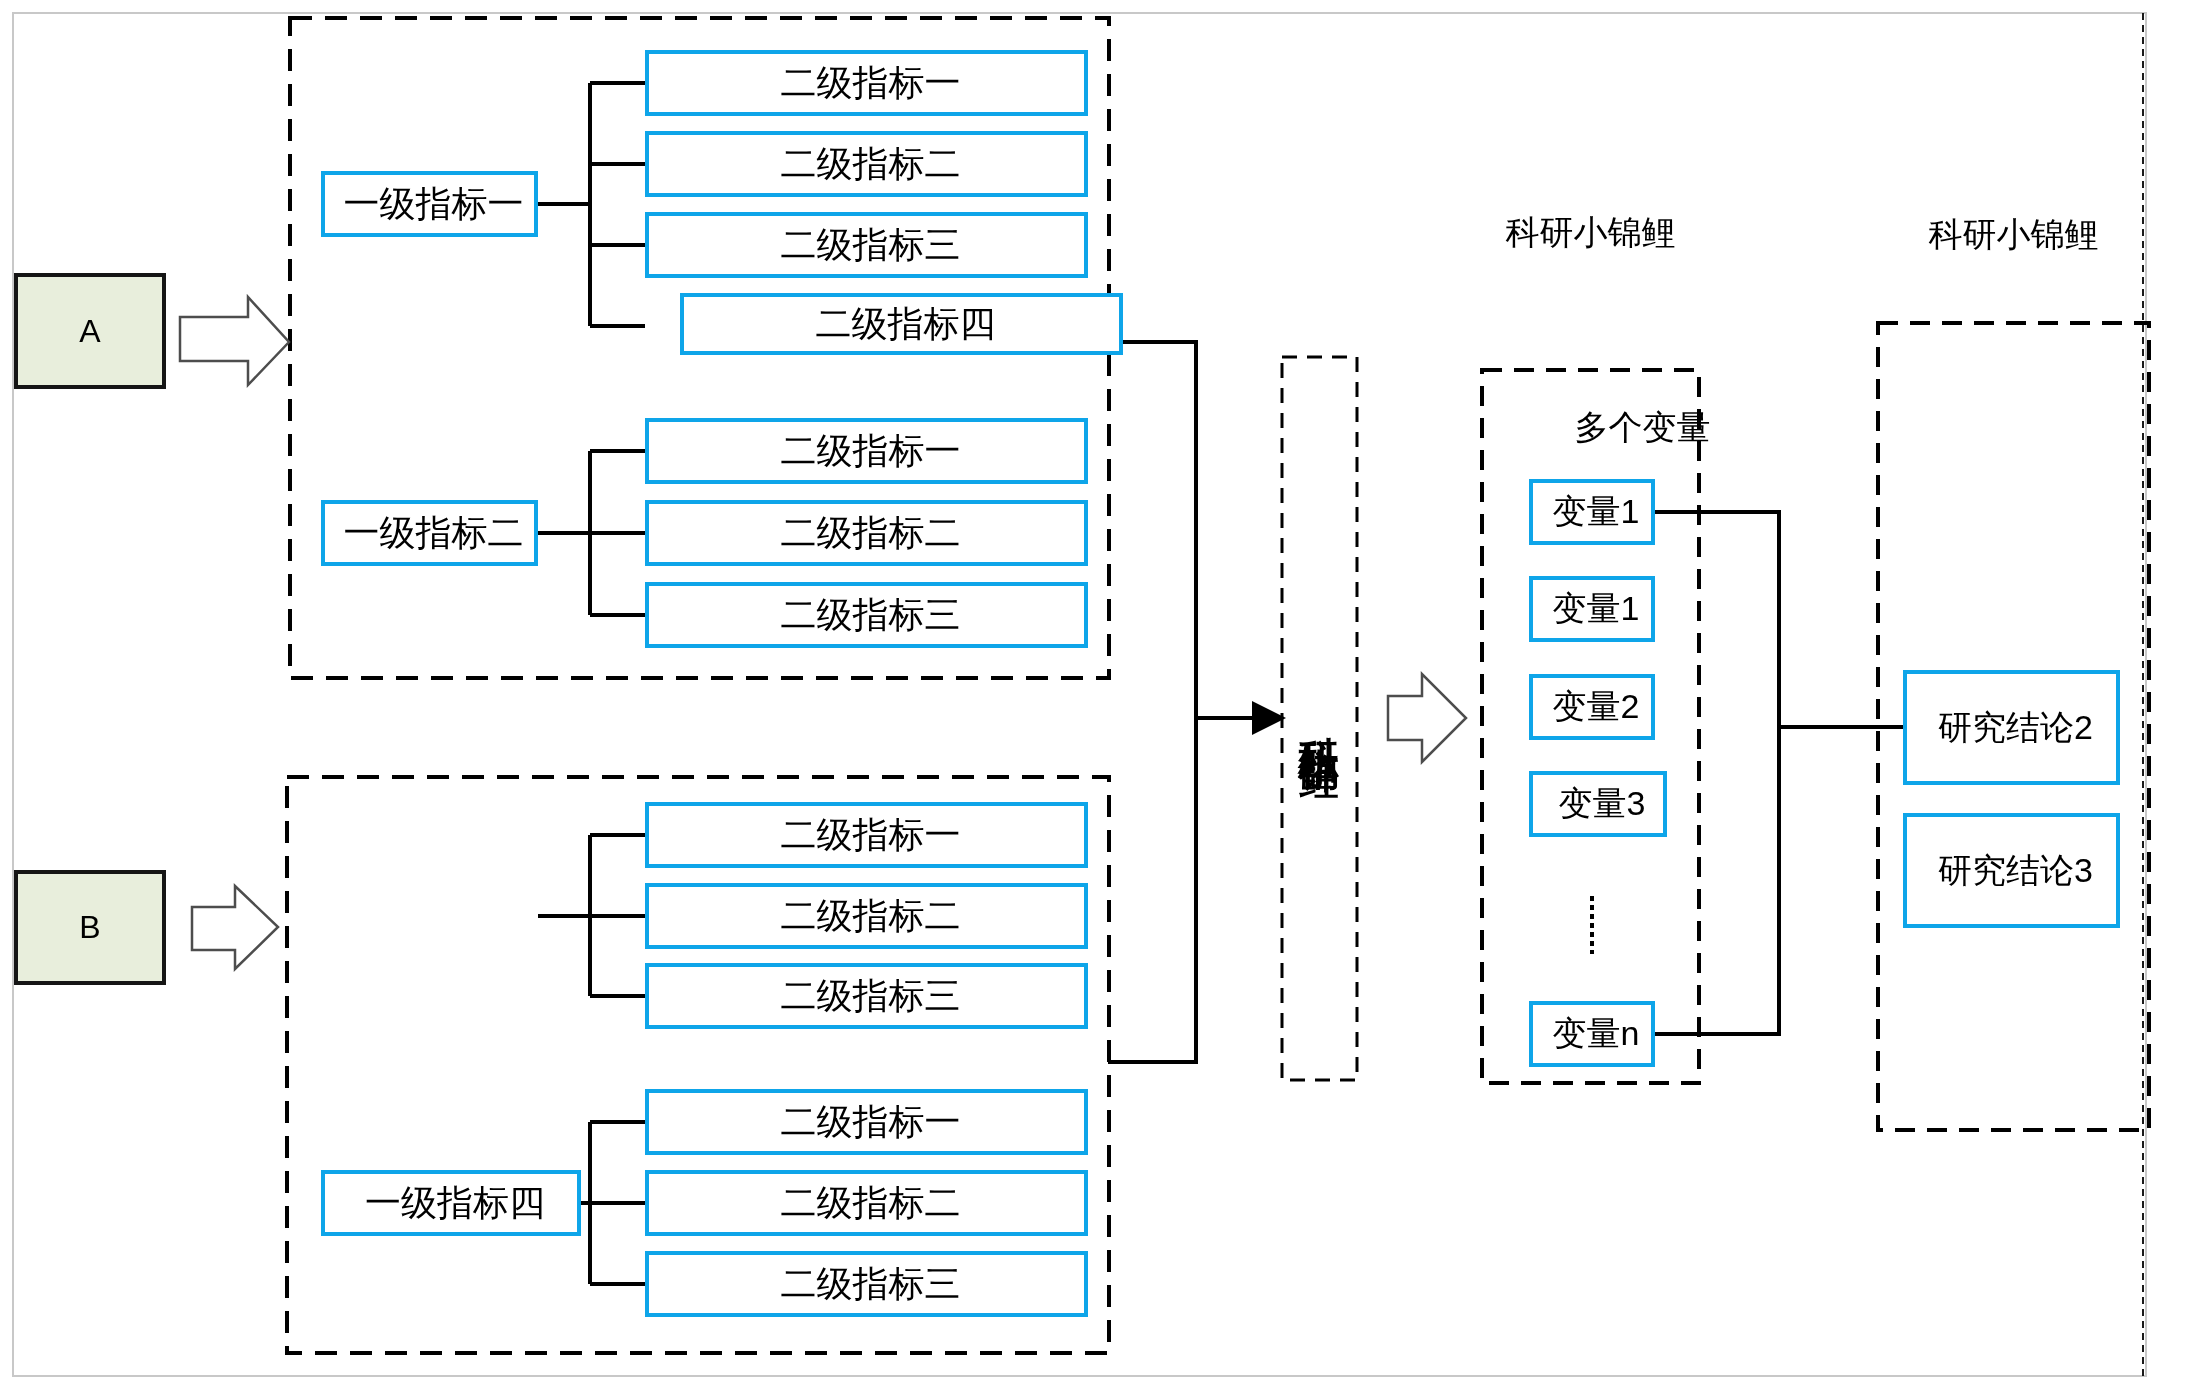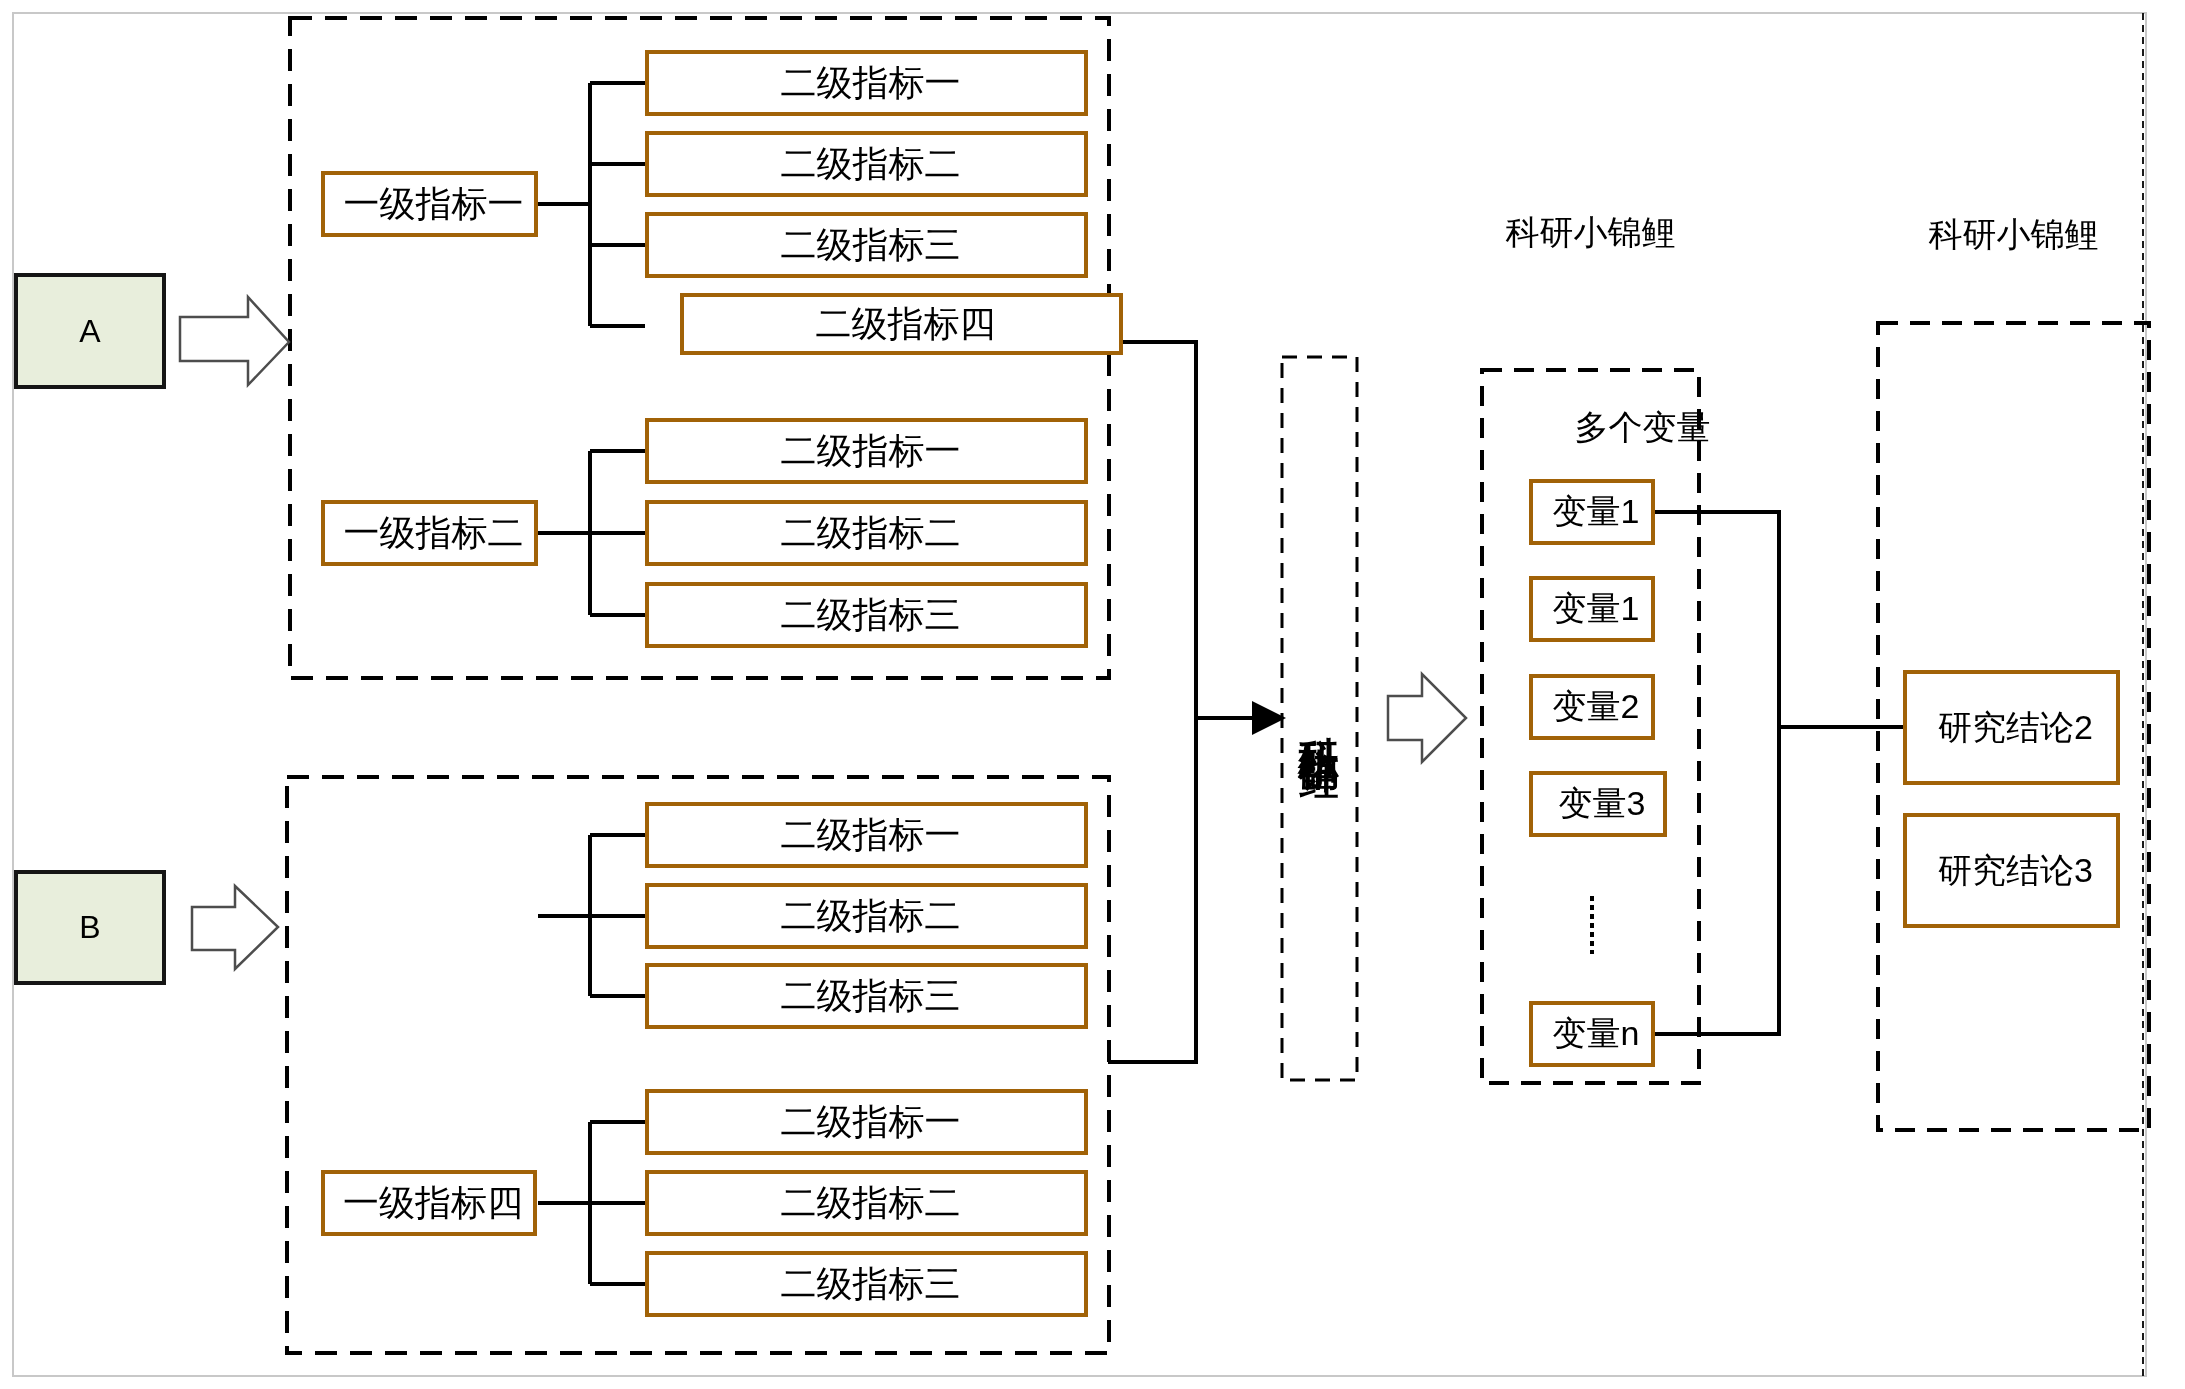--- a/index.html
+++ b/index.html
@@ -11,21 +11,21 @@
     color:#000;
     overflow:hidden;
   }
   .page-border{
     position:absolute;left:12px;top:12px;width:2131px;height:1361px;
     border:2px solid #c8c8c8;
   }
   svg.layer{position:absolute;left:0;top:0;width:2185px;height:1389px;}
   .box{
     position:absolute;box-sizing:border-box;
-    border:4px solid #a16207;background:#fff;
+    border:4px solid #0ea5e9;background:#fff;
     display:flex;align-items:center;justify-content:center;
     font-size:36px;white-space:nowrap;padding-left:8px;
   }
   .small{font-size:34px;}
   .green-box{
     position:absolute;box-sizing:border-box;
     border:4px solid #151515;background:#e8eedc;
     display:flex;align-items:center;justify-content:center;
     font-size:32px;
   }
@@ -113,21 +113,21 @@
   <div class="box" style="left:645px;top:802px;width:443px;height:66px;">
     <span>二级指标一</span>
   </div>
   <div class="box" style="left:645px;top:883px;width:443px;height:66px;">
     <span>二级指标二</span>
   </div>
   <div class="box" style="left:645px;top:963px;width:443px;height:66px;">
     <span>二级指标三</span>
   </div>
 
-  <div class="box" style="left:321px;top:1170px;width:216px;height:66px;text-align:right;">
+  <div class="box" style="left:321px;top:1170px;width:260px;height:66px;text-align:right;">
     <span>一级指标四</span>
   </div>
   <div class="box" style="left:645px;top:1089px;width:443px;height:66px;">
     <span>二级指标一</span>
   </div>
   <div class="box" style="left:645px;top:1170px;width:443px;height:66px;">
     <span>二级指标二</span>
   </div>
   <div class="box" style="left:645px;top:1251px;width:443px;height:66px;">
     <span>二级指标三</span>

